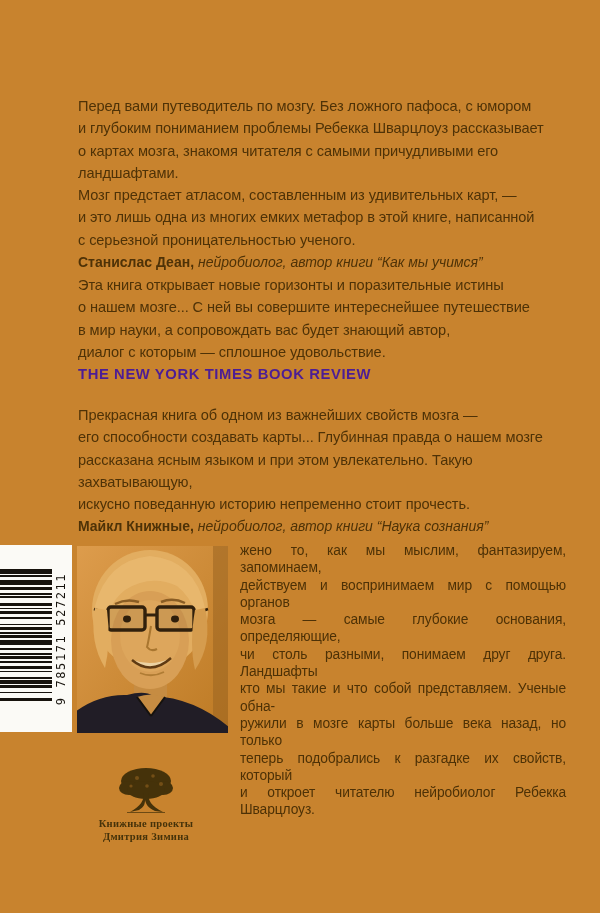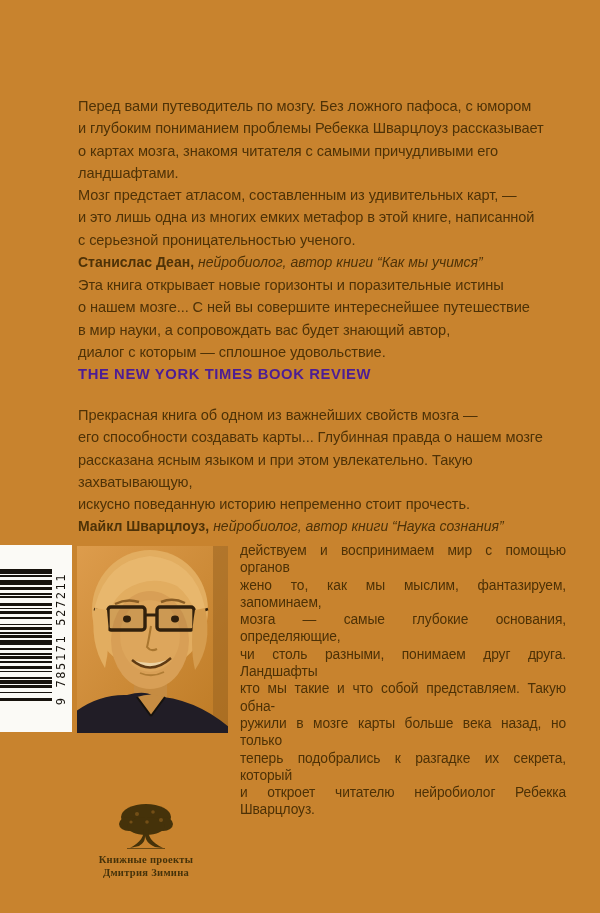--- a/index.html
+++ b/index.html
@@ -53,21 +53,21 @@
   .photo{position:absolute;left:77px;top:546px;width:151px;height:187px;}
   .photo svg{display:block;}
   
   .annotation{
     position:absolute;left:240px;top:542px;width:326px;
     font-size:13.8px;line-height:17.3px;letter-spacing:-0.1px;
     color:#4d3106;
   }
   .jline{text-align:justify;text-align-last:justify;}
   
-  .publisher{position:absolute;left:66px;top:802px;width:160px;text-align:center;}
+  .publisher{position:absolute;left:66px;top:766px;width:160px;text-align:center;}
   .tree{display:block;margin:0 auto 4px auto;}
   .pub-line{
     font-family:"Liberation Serif",serif;font-weight:bold;
     font-size:10.5px;line-height:12.5px;color:#45320a;
     letter-spacing:0.3px;
   }
 </style>
 </head>
 <body>
 
@@ -92,21 +92,21 @@
 диалог с которым — сплошное удовольствие.</p>
     <p class="source">THE NEW YORK TIMES BOOK REVIEW</p>
   </section>
 
   <section class="quote q3">
     <p class="qlines">Прекрасная книга об одном из важнейших свойств мозга —
 его способности создавать карты... Глубинная правда о нашем мозге
 рассказана ясным языком и при этом увлекательно. Такую захватывающую,
 искусно поведанную историю непременно стоит прочесть.</p>
     <p class="attr">
-      <span class="attr-name">Майкл Шварцлоуз,</span><span class="attr-role">нейробиолог, автор книги “Наука сознания”</span>
+      <span class="attr-name">Майкл Книжные,</span><span class="attr-role">нейробиолог, автор книги “Наука сознания”</span>
     </p>
   </section>
 
   <div class="barcode-panel">
     <div class="bars" id="bars">
         <div style="flex-grow: 3; background: rgb(23, 19, 13);"></div>
         <div style="flex-grow: 1; background: rgb(251, 250, 246);"></div>
         <div style="flex-grow: 1; background: rgb(23, 19, 13);"></div>
         <div style="flex-grow: 2; background: rgb(251, 250, 246);"></div>
         <div style="flex-grow: 3; background: rgb(23, 19, 13);"></div>
@@ -202,27 +202,27 @@
       <path d="M-2,189 L-2,166 Q22,148 50,149 Q68,144 76,150 Q118,152 153,182 L153,189 Z" fill="#211d26"></path>
       <path d="M60,151 L74,170 L88,151 Q74,146 60,151 Z" fill="#c68c42"></path>
       <path d="M60,151 L74,170 M88,151 L74,170" stroke="#15120e" stroke-width="2" fill="none"></path>
 
       <path d="M18,62 Q12,96 28,122 Q34,96 30,64 Z" fill="#e2ad60"></path>
       <path d="M128,62 Q136,98 118,124 Q112,98 118,64 Z" fill="#d59c4e"></path>
     </svg>
   </div>
 
   <div class="annotation">
+      <div class="jline">жено то, как мы мыслим, фантазируем, запоминаем,</div>
       <div class="jline">действуем и воспринимаем мир с помощью органов</div>
-      <div class="jline">жено то, как мы мыслим, фантазируем, запоминаем,</div>
       <div class="jline">мозга — самые глубокие основания, определяющие,</div>
       <div class="jline">чи столь разными, понимаем друг друга. Ландшафты</div>
-      <div class="jline">кто мы такие и что собой представляем. Такую обна-</div>
+      <div class="jline">кто мы такие и что собой представляем. Ученые обна-</div>
       <div class="jline">ружили в мозге карты больше века назад, но только</div>
-      <div class="jline">теперь подобрались к разгадке их секрета, который</div>
+      <div class="jline">теперь подобрались к разгадке их свойств, который</div>
       <div class="jline">и откроет читателю нейробиолог Ребекка Шварцлоуз.</div>
     </div>
 
   <div class="publisher">
     <svg class="tree" width="58" height="48" viewBox="0 0 58 48" xmlns="http://www.w3.org/2000/svg">
       <g fill="#45320a">
         <ellipse cx="29" cy="15" rx="25" ry="13"></ellipse>
         <ellipse cx="12" cy="22" rx="10" ry="7"></ellipse>
         <ellipse cx="46" cy="22" rx="10" ry="7"></ellipse>
         <ellipse cx="29" cy="24" rx="19" ry="9"></ellipse>

